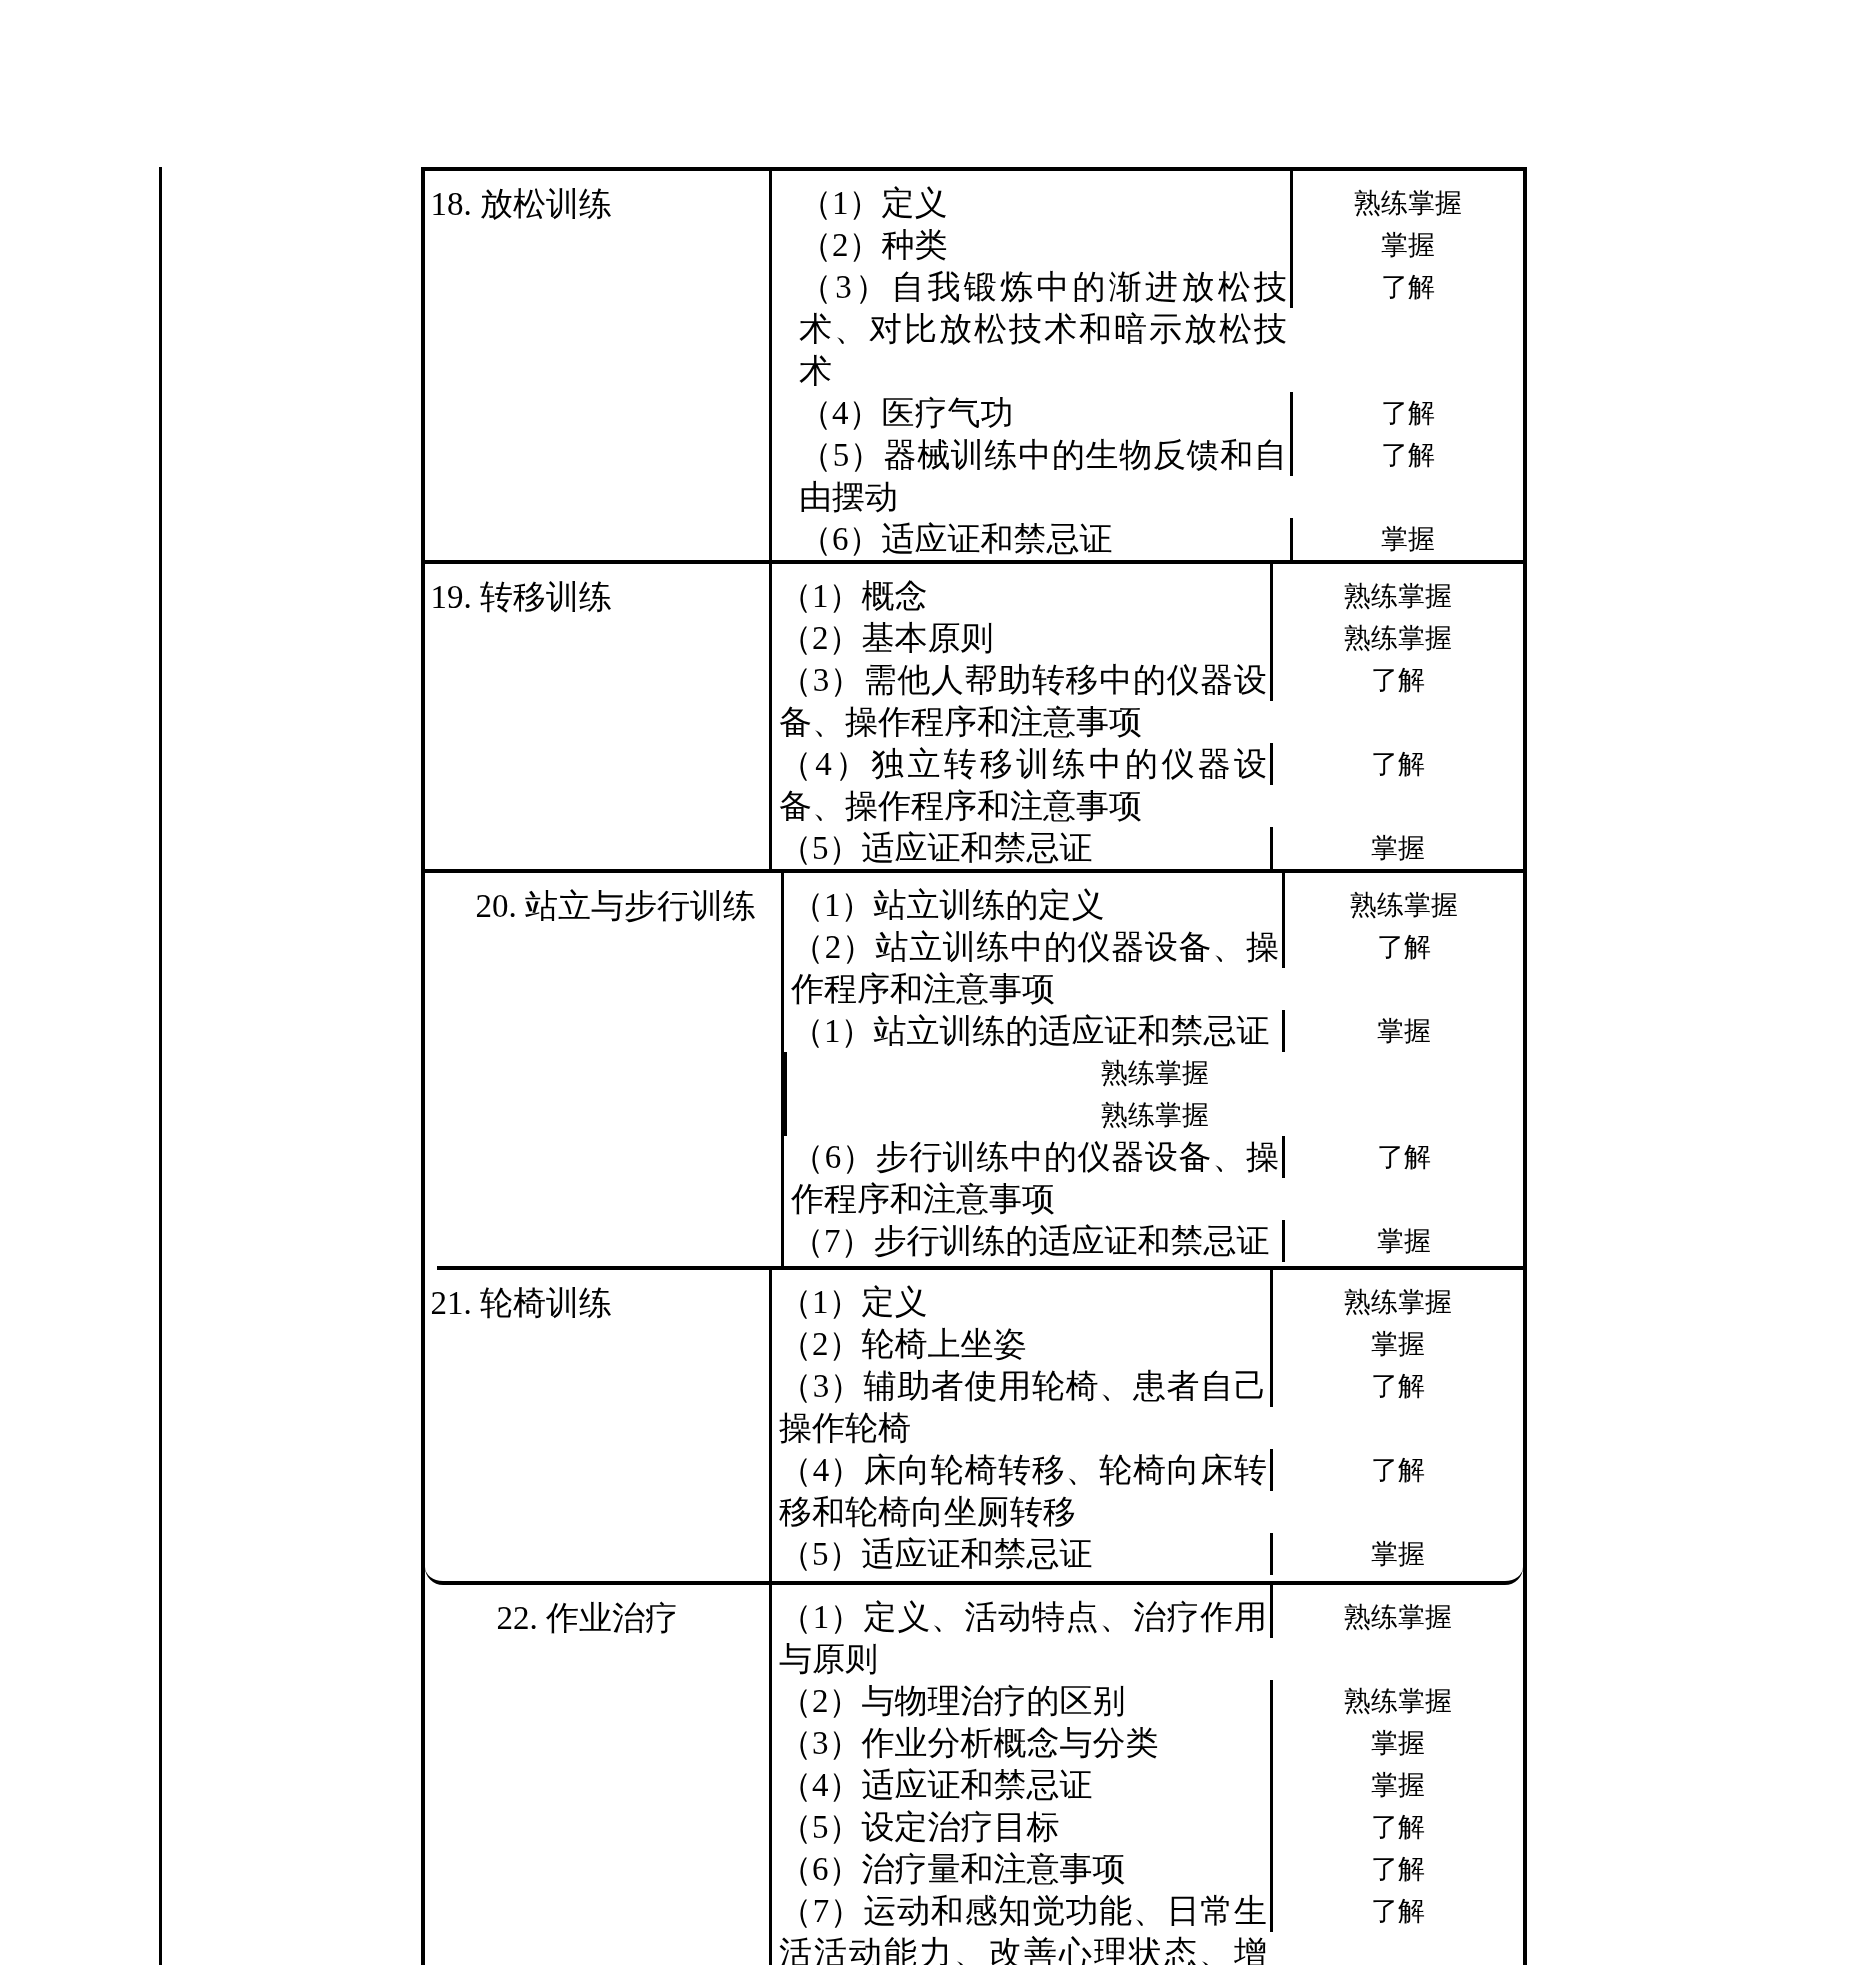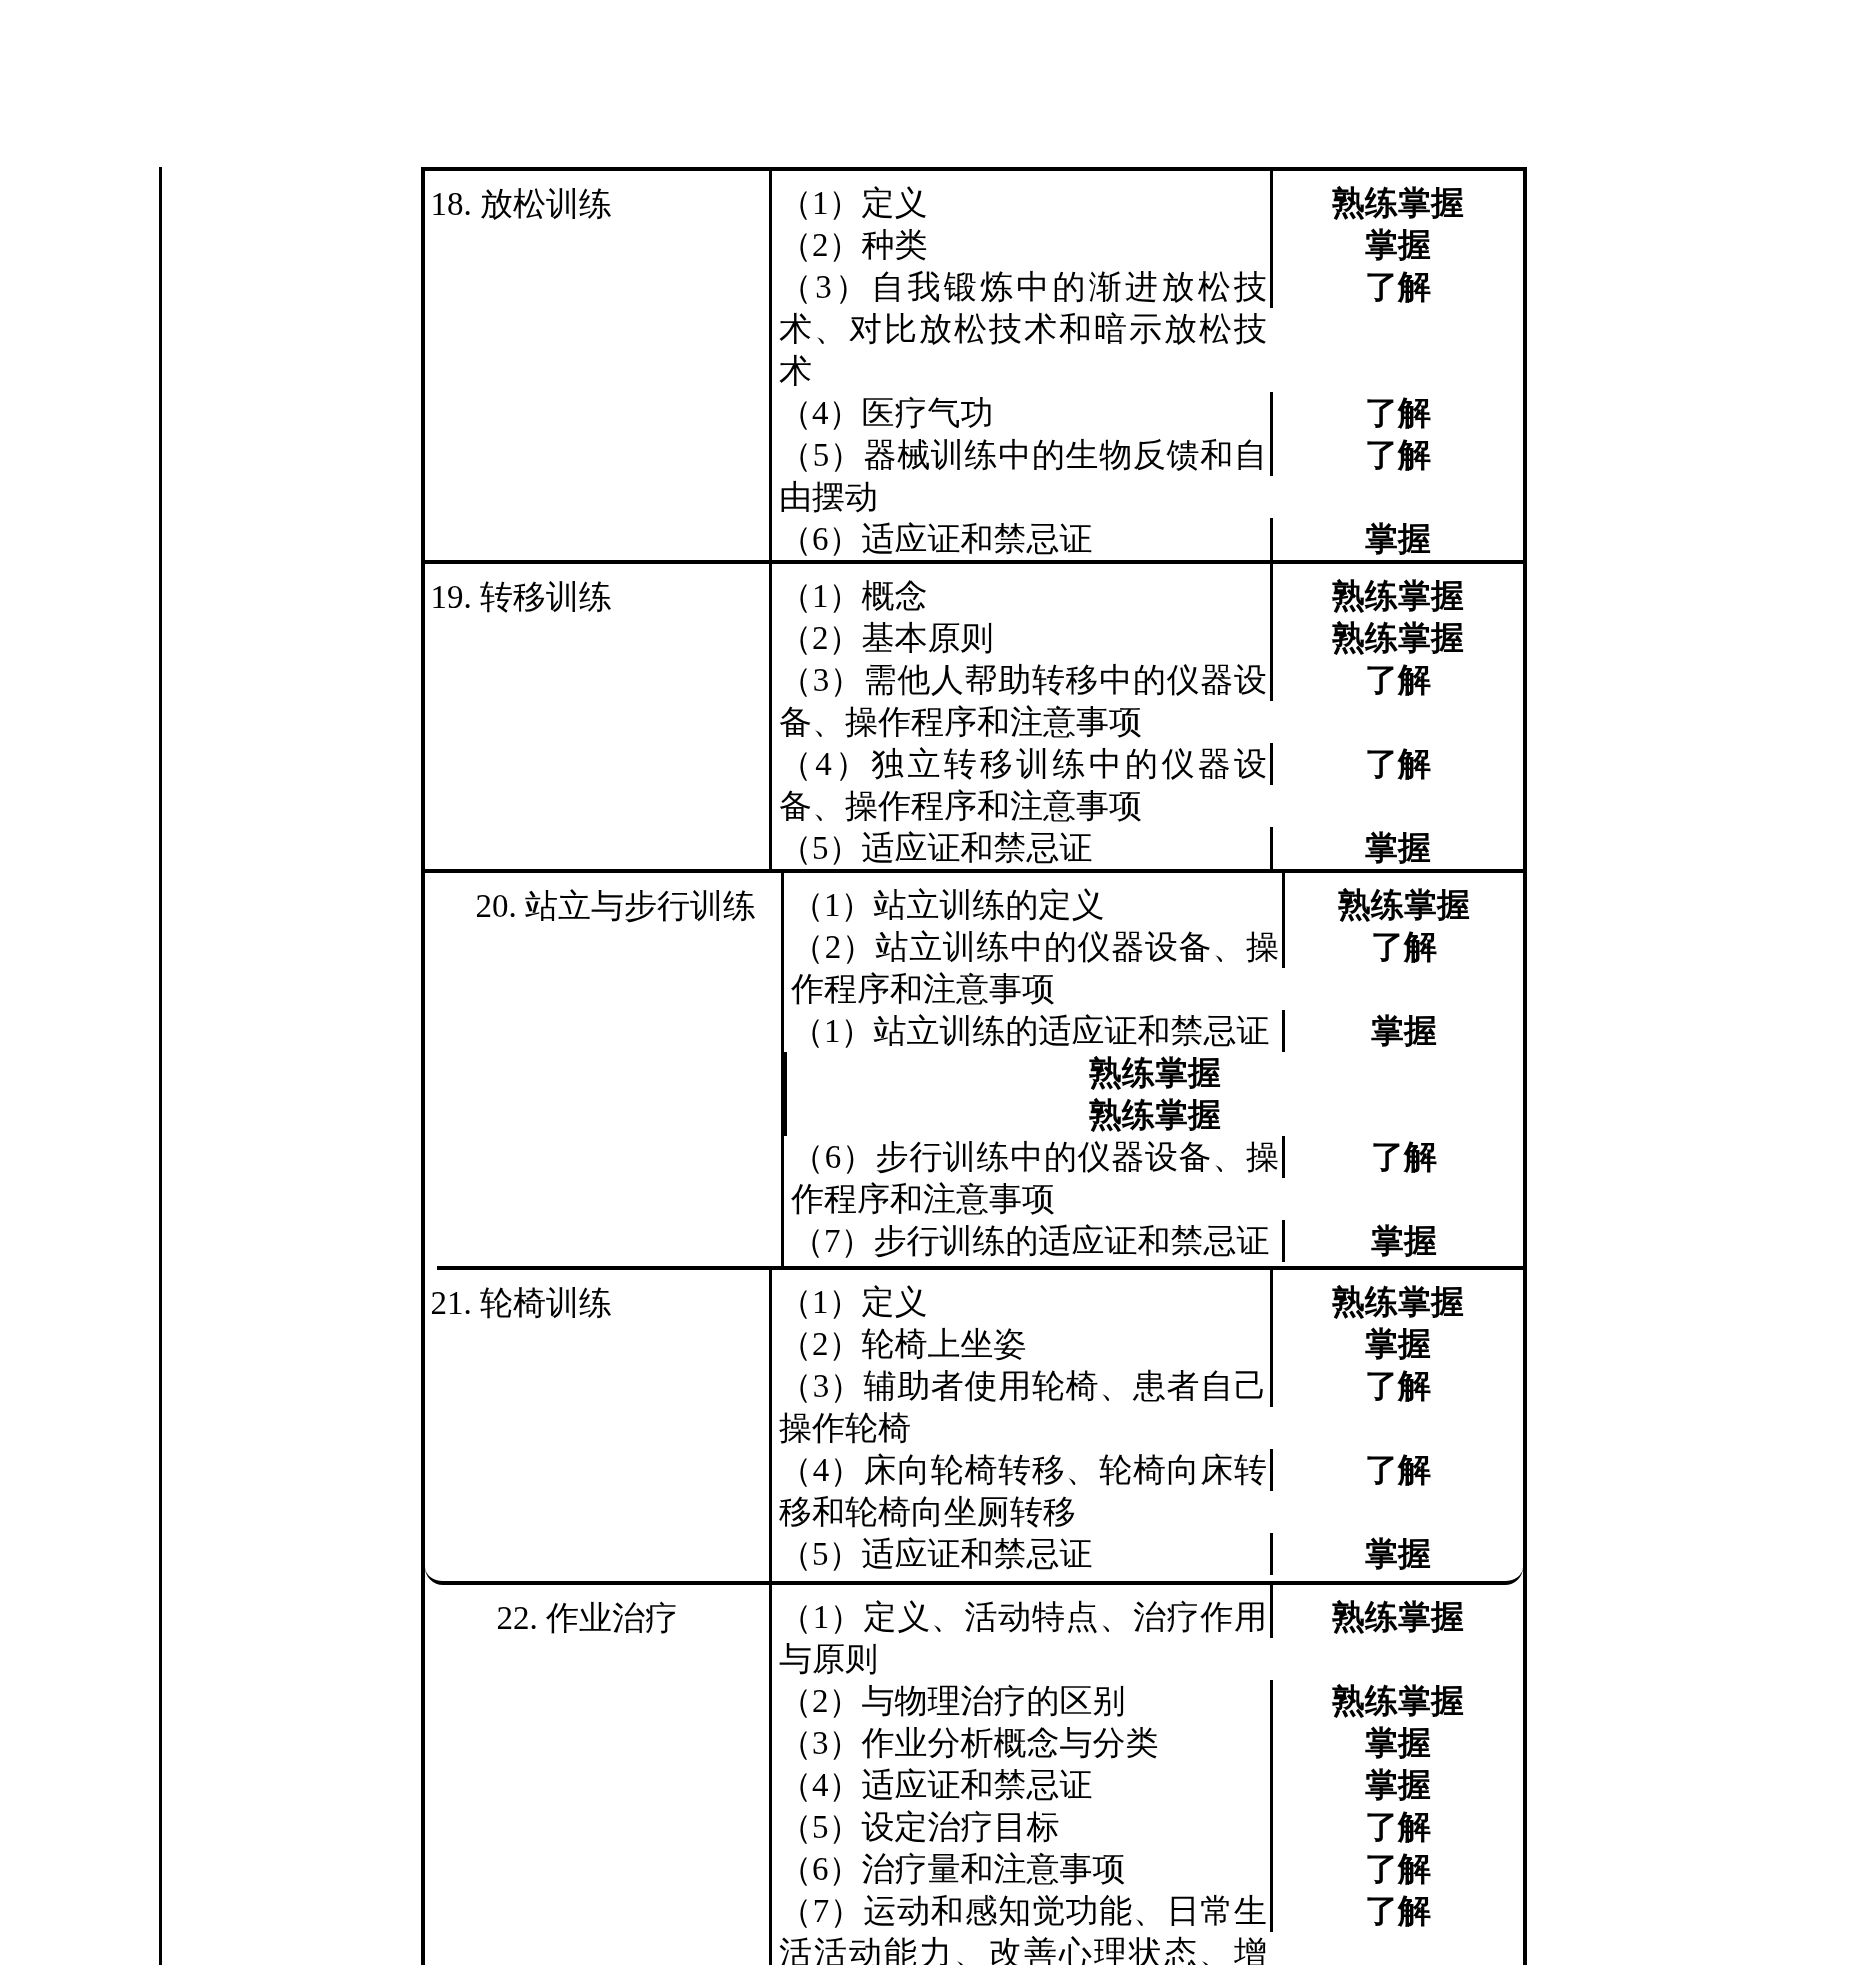--- a/index.html
+++ b/index.html
@@ -71,38 +71,37 @@
     padding: 0 3.1px 0 7px;
     font-size: 33px;
     line-height: 42px;
     text-align: justify;
     text-justify: inter-character;
   }
   .item-level {
     flex: 1 1 auto;
     box-sizing: border-box;
     border-left: 3.5px solid #000000;
-    font-size: 33px;
+    font-size: 27px;
     line-height: 42px;
     text-align: center;
     white-space: nowrap;
-    font-weight: bold;
   }
   .item-row.first .item-text,
   .item-row.first .item-level {
     padding-top: 11px;
   }
 </style>
 </head>
 <body>
 
 <div class="margin-line"></div>
 
 <div class="syllabus-table">
-    <div class="t-row" style="min-height: 370px;">
+    <div class="t-row" style="min-height: 370px; gap: 20px;">
       <div class="topic-cell"><span>18. 放松训练</span></div>
       <div class="items-cell">
         <div class="item-row first">
           <div class="item-text">（1）定义</div>
           <div class="item-level">熟练掌握</div>
         </div>
         <div class="item-row">
           <div class="item-text">（2）种类</div>
           <div class="item-level">掌握</div>
         </div>

